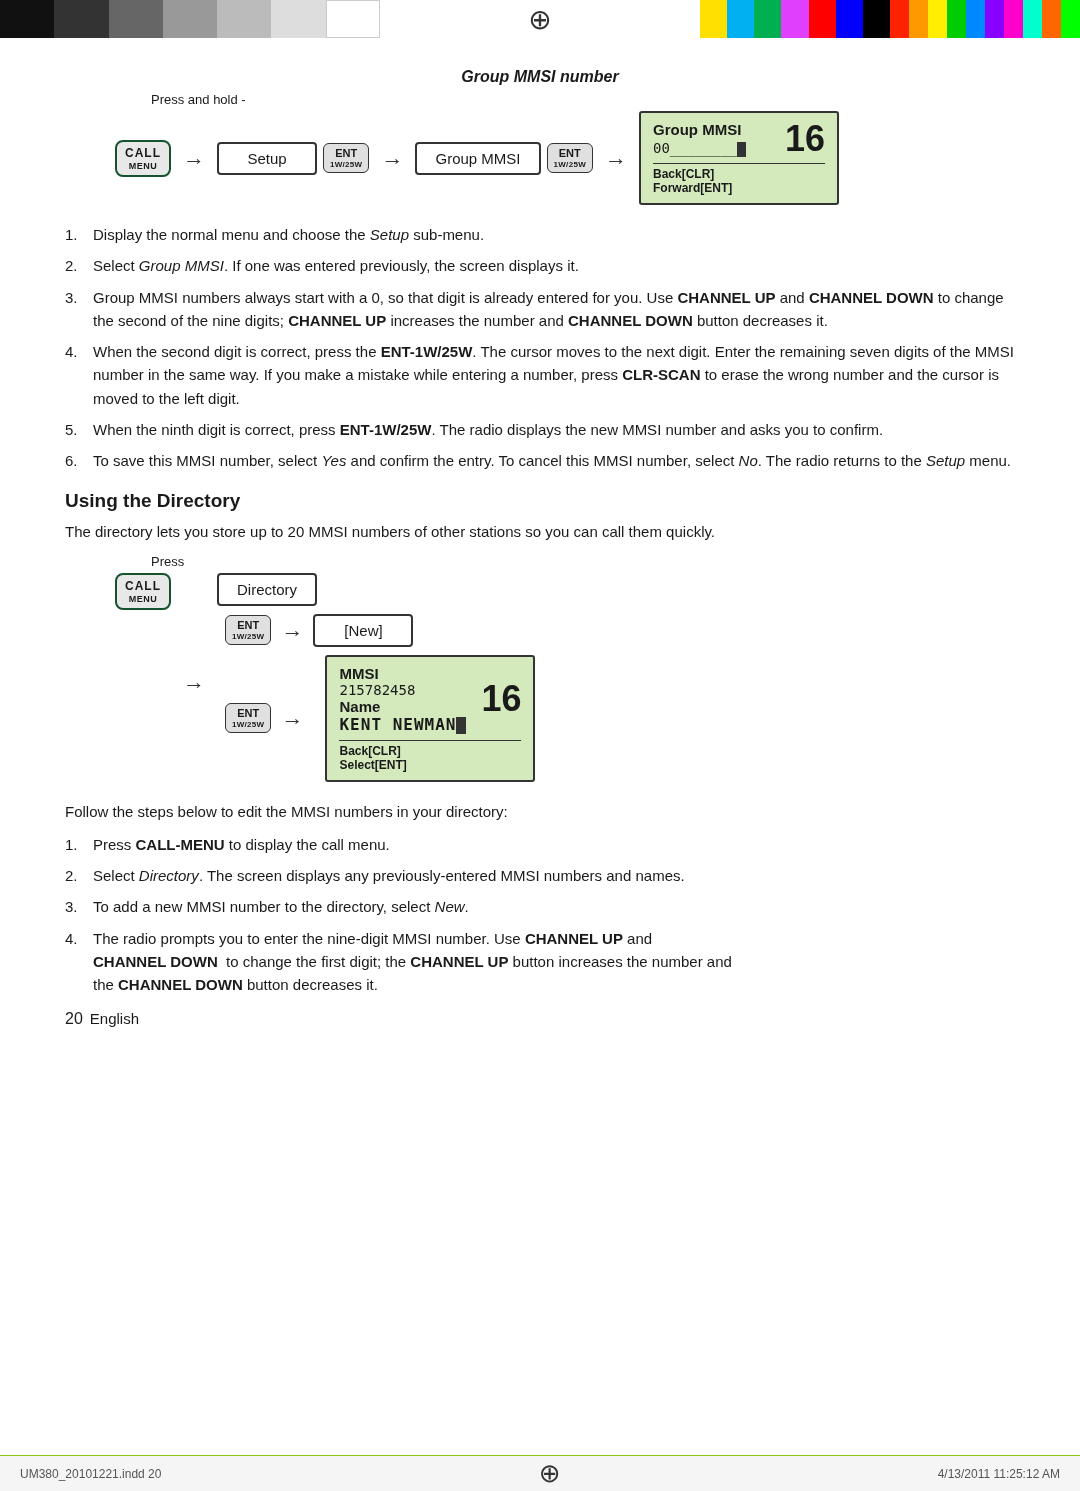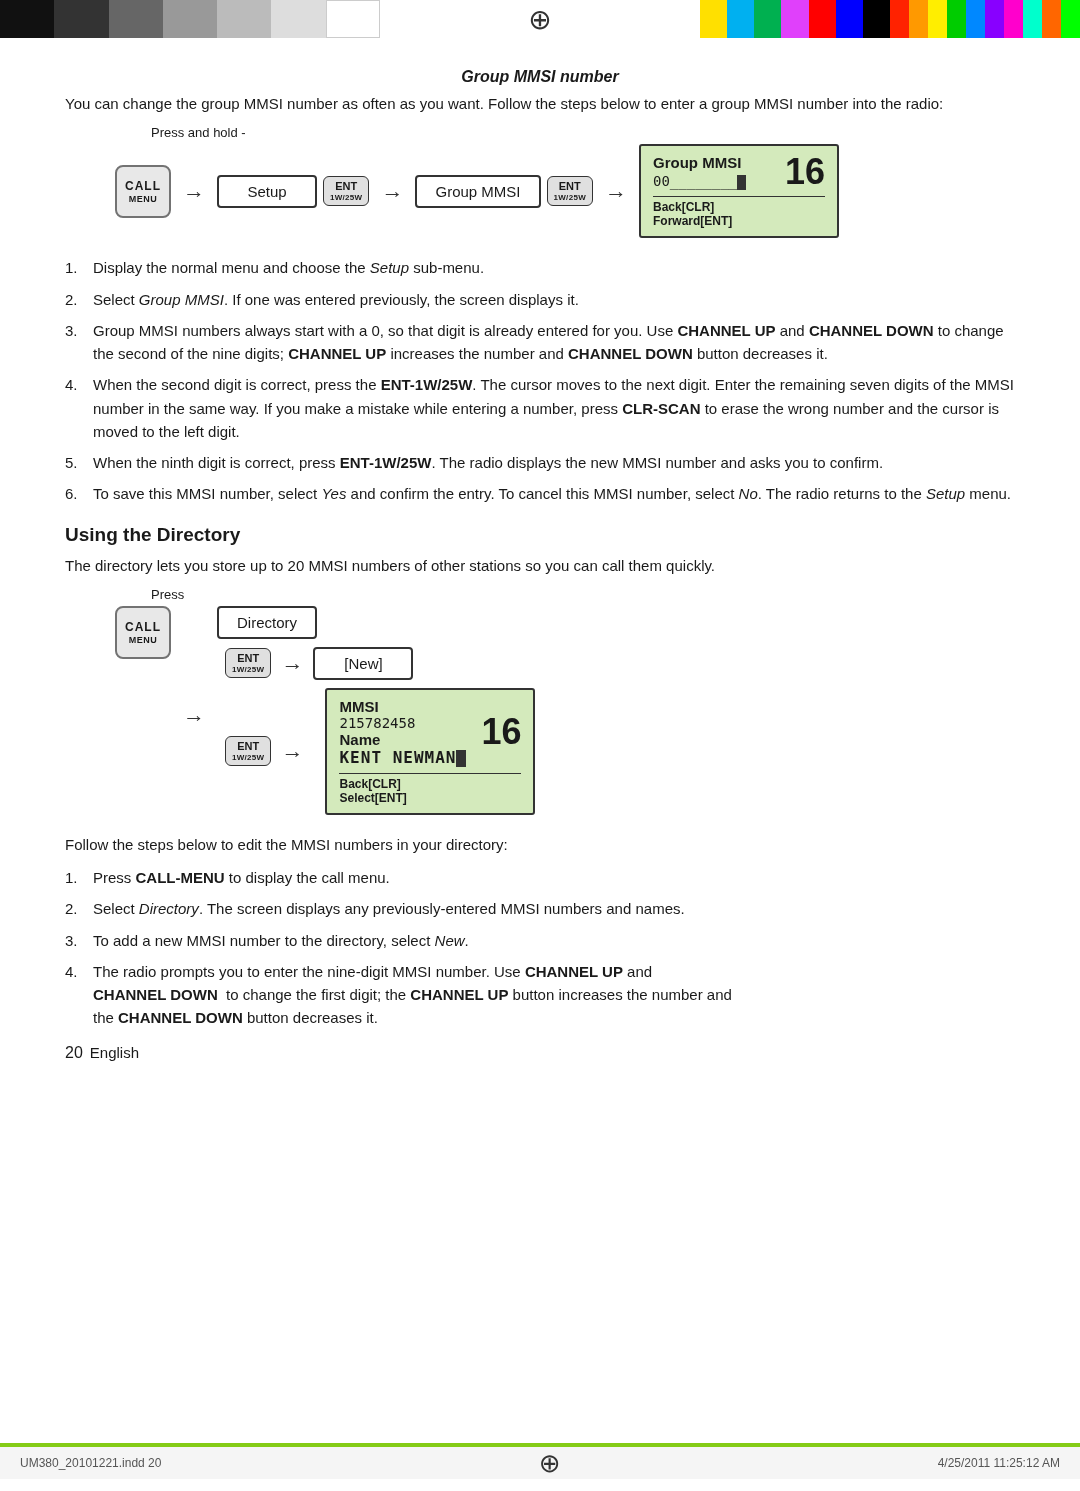--- a/index.html
+++ b/index.html
@@ -85,23 +85,23 @@
       font-size: 15px;
       line-height: 1.55;
       margin-bottom: 10px;
     }
 
     
     .radio-btn {
       display: inline-flex;
       flex-direction: column;
       align-items: center;
-      border: 2px solid #737373;
+      border: 2px solid #14532d;
       border-radius: 8px;
-      padding: 12px 8px;
+      padding: 4px 8px;
       font-size: 11px;
       font-weight: bold;
       background: #e8e8e8;
       min-width: 52px;
       cursor: pointer;
     }
     .radio-btn .btn-top {
       font-size: 12px;
       font-weight: bold;
       letter-spacing: 1px;
@@ -208,26 +208,26 @@
     
     .main-heading {
       font-size: 19px;
       font-weight: bold;
       margin: 18px 0 8px 0;
     }
 
     
     .footer-bar {
       position: absolute;
-      bottom: 12px;
+      bottom: 0;
       left: 0;
       right: 0;
       height: 36px;
       background: #f5f5f5;
-      border-top: 4px solid #84cc16;
+      border-top: 1px solid #84cc16;
       display: flex;
       align-items: center;
       justify-content: space-between;
       padding: 0 20px;
       font-size: 12px;
       color: #555;
     }
 
     .page-num-area {
       font-size: 15px;
@@ -327,21 +327,20 @@
     <div class="color-block cb-c8"></div>
     <div class="color-block cb-c9"></div>
     <div class="color-block cb-c10"></div>
   </div>
 </div>
 
 <div class="page-content">
 
   <div>
     <div class="section-heading">Group MMSI number</div>
-    <div class="body-text">You can change the group MMSI number as often as you want. Follow the steps below to enter a group MMSI number into the radio:</div>
 
     <div style="position:relative; margin: 0 0 18px 50px;">
       <div class="press-label">Press and hold -</div>
       <div style="display:flex; align-items:center; gap:6px; flex-wrap:nowrap;">
 
         <div class="radio-btn">
           <span class="btn-top">CALL</span>
           <span class="btn-bottom">MENU</span>
         </div>
 
@@ -510,14 +509,14 @@
   <div class="page-num-area">
     <span class="page-num">20</span>
     <span class="page-lang">English</span>
   </div>
 
 </div>
 
 <div class="footer-bar">
   <span>UM380_20101221.indd   20</span>
   <span class="bottom-crosshair">⊕</span>
-  <span>4/25/2011   11:25:12 AM</span>
+  <span>4/13/2011   11:25:12 AM</span>
 </div>
 
 </body></html>

